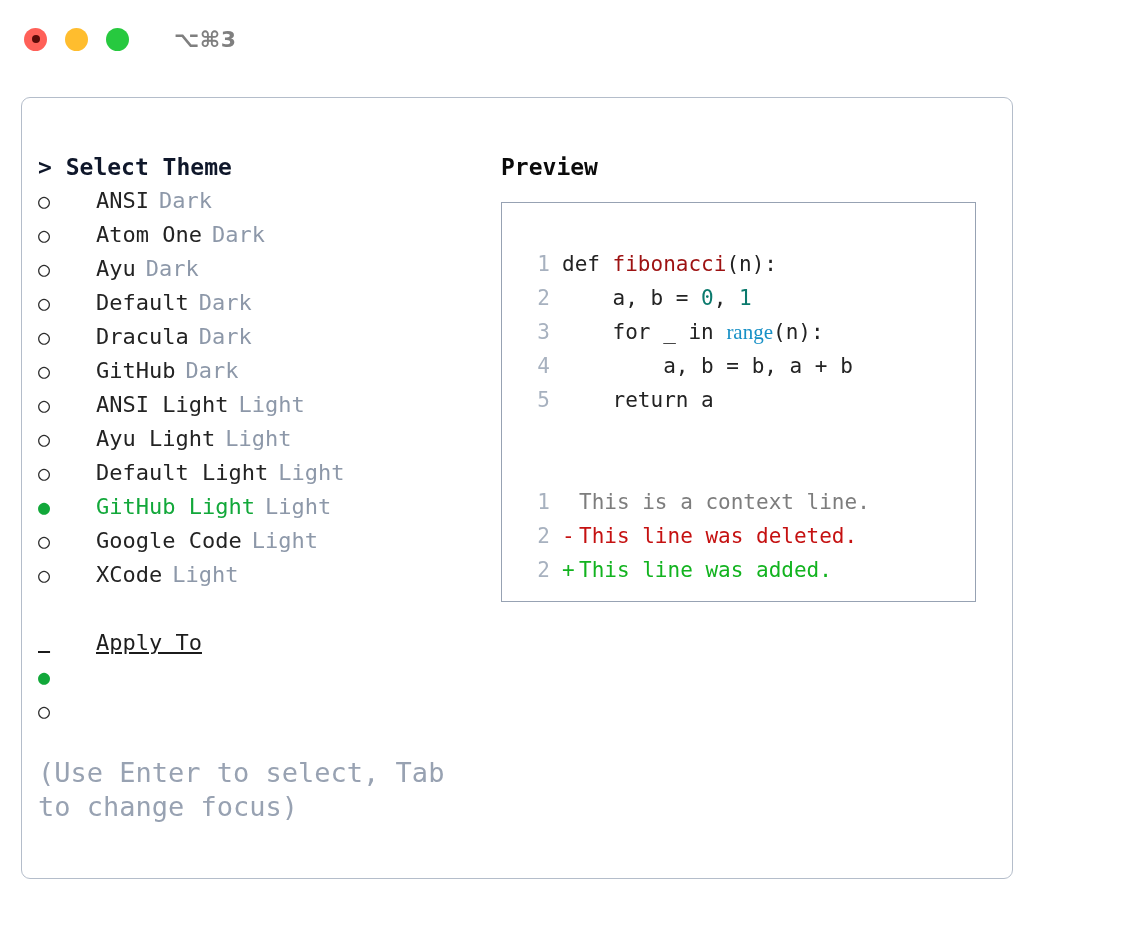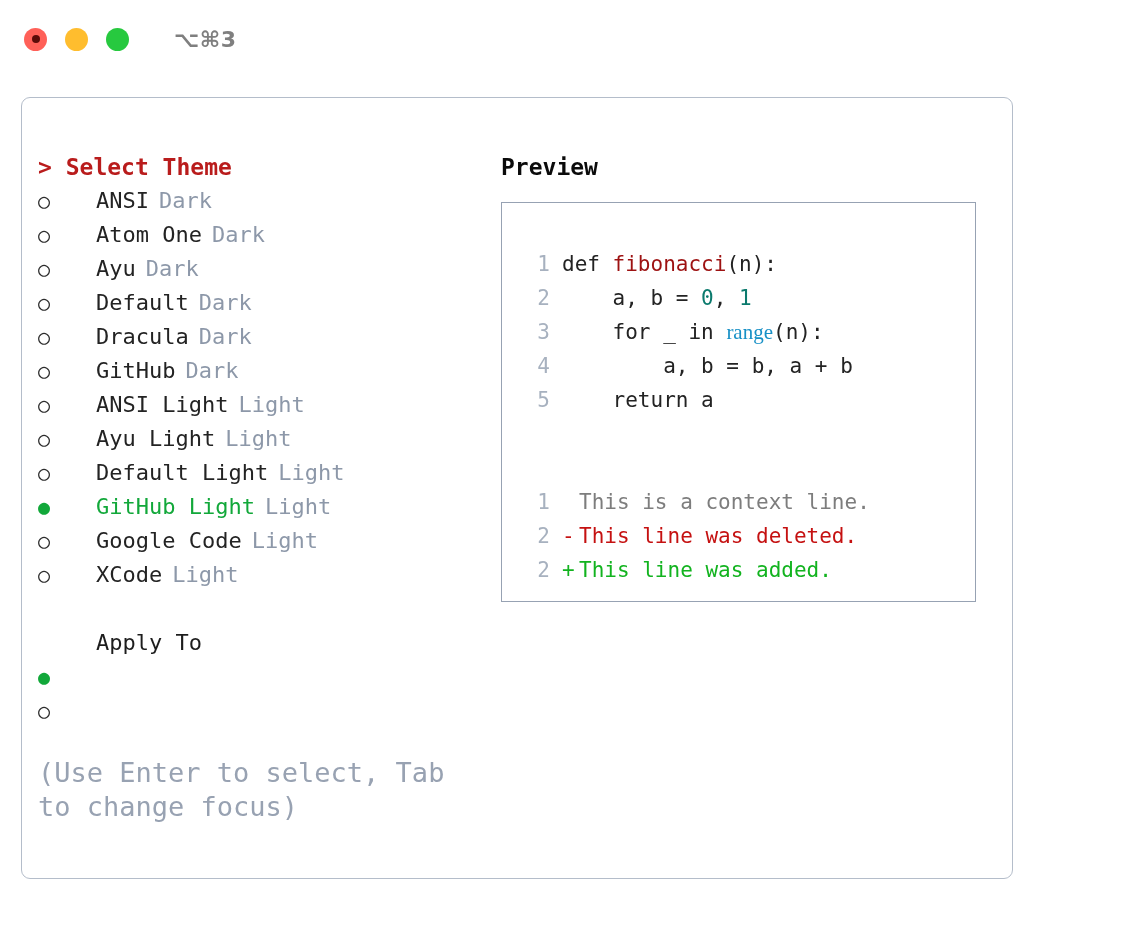--- a/index.html
+++ b/index.html
@@ -91,21 +91,21 @@
   .left-col {
     position: absolute;
     left: 16px;
     top: 52px;
     width: 452px;
   }
 
   .section-title {
     font-size: 23px;
     font-weight: 700;
-    color: #b91c1c;
+    color: #0f172a;
     line-height: 34px;
     white-space: pre;
   }
 
   .opt-list {
     margin-top: 0;
   }
   .opt {
     display: flex;
     align-items: baseline;
@@ -129,20 +129,21 @@
     margin-left: 10px;
   }
 
   .group-head {
     display: flex;
     align-items: center;
     line-height: 34px;
     height: 34px;
     font-size: 22px;
     white-space: pre;
+    text-decoration: underline;
   }
   .group-head .marker { color: transparent; }
   .group-head .opt-label { color: #1d1d1d; }
 
   .spacer-line { height: 34px; }
 
   .hint {
     margin-top: 28px;
     font-size: 27px;
     line-height: 34px;

